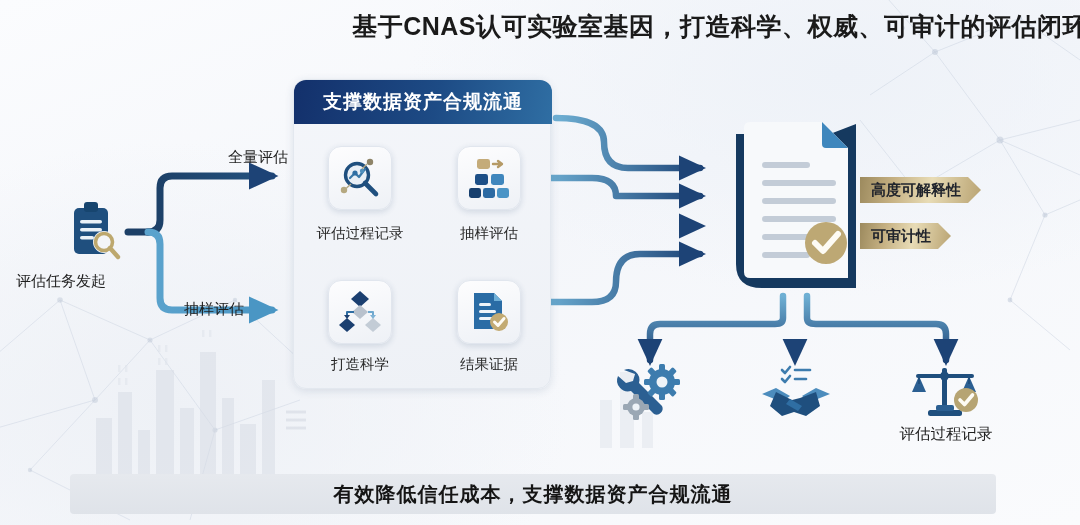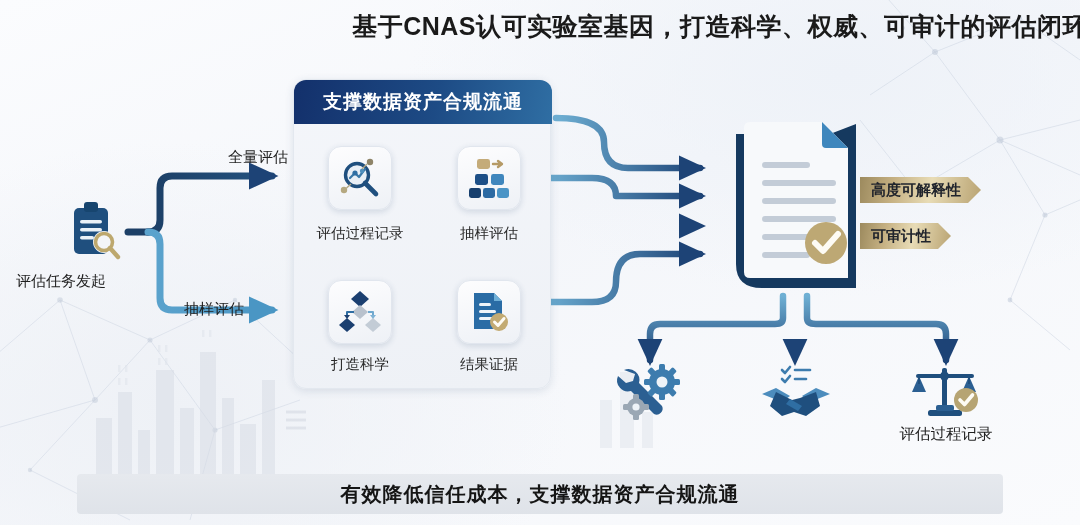--- a/index.html
+++ b/index.html
@@ -158,21 +158,21 @@
     text-align: center;
     font-size: 15.5px;
     color: #1f1f1f;
     white-space: nowrap;
     top: 424px;
   }
 
   
   .footer {
     position: absolute;
-    left: 77px;
+    left: 70px;
     top: 474px;
     width: 926px;
     height: 40px;
     border-radius: 4px;
     background: linear-gradient(180deg, #e6e9ee 0%, #dfe3e9 100%);
     display: flex;
     align-items: center;
     justify-content: center;
     font-size: 20px;
     font-weight: bold;

